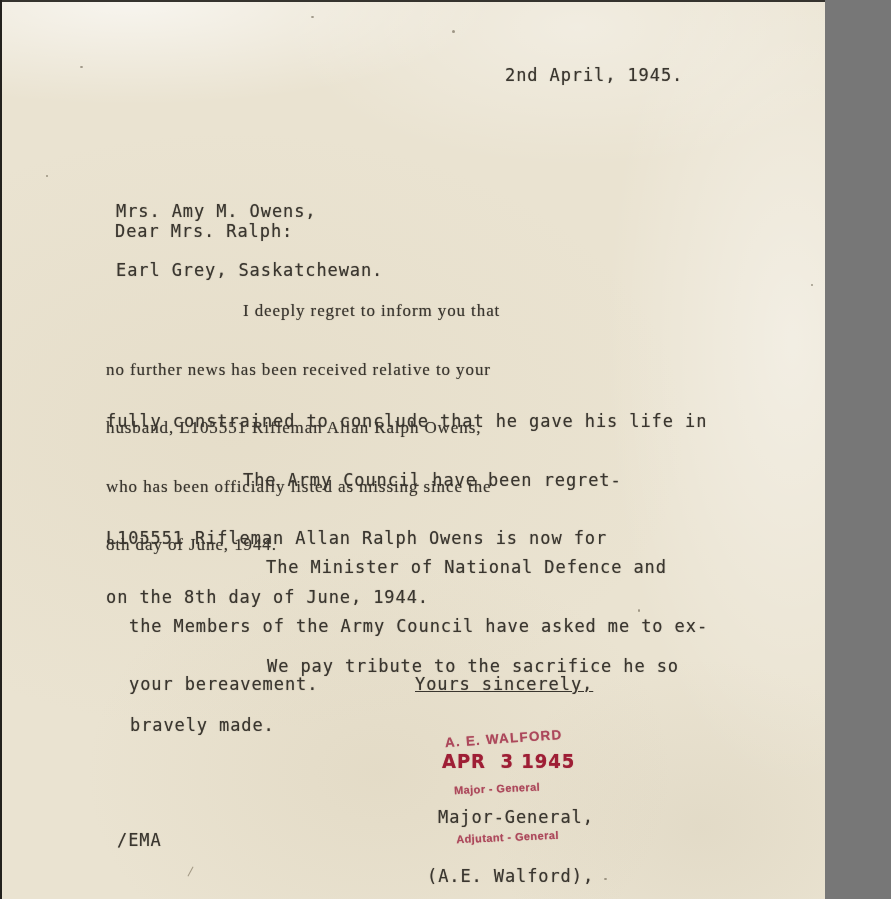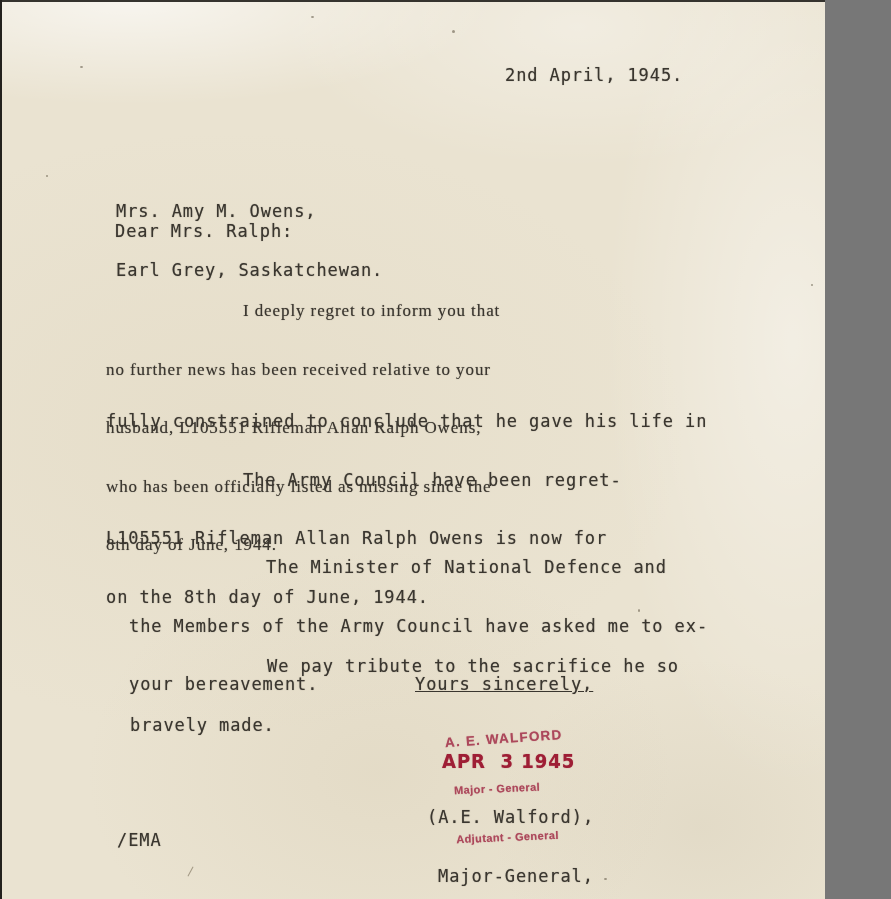--- a/index.html
+++ b/index.html
@@ -107,22 +107,22 @@
 
   <div class="stamp-sig">
     <span class="s-name">A. E. WALFORD</span>
     <span class="s-rank">Major - General</span>
     <span class="s-title">Adjutant - General</span>
   </div>
 
   <span class="stamp-date">APR  3 1945</span>
 
   <div class="type pos-sig">
+    <span class="tl sig-l2">Major-General,</span>
     <span class="tl sig-l1">(A.E. Walford),</span>
-    <span class="tl sig-l2">Major-General,</span>
     
   </div>
 
   <span class="type pos-ref">/EMA</span>
 
   <div class="speck" style="left:46px;top:175px;width:2px;height:2px;"></div>
   <div class="speck" style="left:311px;top:16px;width:3px;height:2px;"></div>
   <div class="speck" style="left:452px;top:30px;width:3px;height:3px;"></div>
   <div class="speck" style="left:833px;top:98px;width:2px;height:3px;"></div>
   <div class="speck" style="left:811px;top:284px;width:2px;height:2px;"></div>

